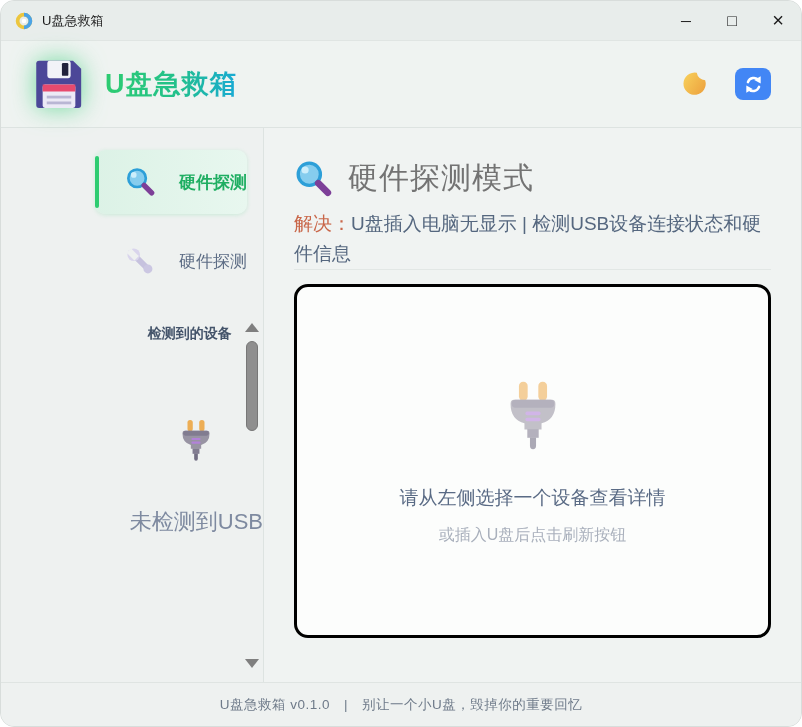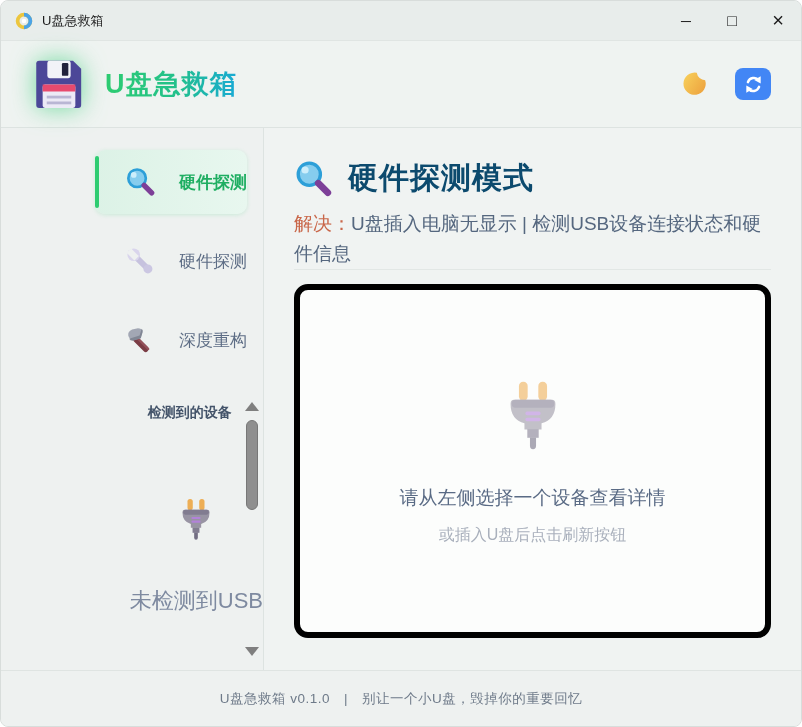--- a/index.html
+++ b/index.html
@@ -1,19 +1,19 @@
 <!DOCTYPE html>
 <html><head>
 <meta charset="utf-8">
 <style>
   * { margin:0; padding:0; box-sizing:border-box; }
   html,body { width:802px; height:727px; background:#fff; font-family:"Liberation Sans","DejaVu Sans",sans-serif; }
   .window {
     width:802px; height:727px; background:#eef1f0;
-    border-radius:8px; overflow:hidden; display:flex; flex-direction:column;
+    border-radius:14px; overflow:hidden; display:flex; flex-direction:column;
     border:1px solid #d8dddb;
   }
   
   .titlebar {
     height:40px; background:#e8edeb; display:flex; align-items:center;
     padding-left:14px; flex:0 0 auto; border-bottom:1px solid #e0e5e3;
   }
   .titlebar .app-ico { width:18px; height:18px; margin-right:9px; }
   .titlebar .t-title { font-size:13px; color:#1b1b1b; }
   .tb-controls { margin-left:auto; display:flex; height:100%; }
@@ -68,34 +68,34 @@
   .sb-scroll { position:absolute; top:8px; right:3px; bottom:8px; width:15px; }
   .sb-up, .sb-down { position:absolute; left:0; width:0; height:0; border-left:7px solid transparent; border-right:7px solid transparent; cursor:pointer; }
   .sb-up { top:6px; border-bottom:9px solid #7f7f7f; }
   .sb-down { bottom:6px; border-top:9px solid #7f7f7f; }
   .sb-thumb { position:absolute; top:24px; left:1px; width:12px; height:90px; border-radius:7px;
               background:#8f8f8f; border:1px solid #777; cursor:pointer; }
   
   .main { flex:1 1 auto; padding:30px 30px 0 30px; min-width:0; background:#f0f3f2; }
   .main-heading { display:flex; align-items:center; gap:16px; }
   .main-heading .h-ico { width:38px; height:38px; }
-  .main-title { font-size:30px; font-weight:bold; color:#0c4a6e; letter-spacing:1px; }
+  .main-title { font-size:30px; font-weight:normal; color:#737373; letter-spacing:1px; }
   .main-sub { margin-top:10px; font-size:19px; line-height:30px; color:#55677f;
               padding-bottom:0; border-bottom:1px solid #e2e7e5; }
   .sub-prefix { color:#c9674a; }
   .empty-card {
-    margin-top:14px; height:354px; background:#fcfdfc; border:6px solid #000000;
+    margin-top:14px; height:354px; background:#fcfdfc; border:3px solid #000000;
     border-radius:14px; display:flex; flex-direction:column; align-items:center; justify-content:center;
   }
   .empty-card .plug-lg { width:76px; height:76px; opacity:.5; }
   .empty-line1 { margin-top:32px; font-size:19px; color:#5a6b85; }
   .empty-line2 { margin-top:14px; font-size:16px; color:#a9b0bc; }
   
   .footer {
-    height:56px; flex:0 0 auto; border-top:1px solid #dfe4e2; background:#eef1f0;
+    height:44px; flex:0 0 auto; border-top:1px solid #dfe4e2; background:#eef1f0;
     display:flex; align-items:center; justify-content:center;
     font-size:13.5px; color:#6e7a89; letter-spacing:.5px;
   }
 </style>
 </head>
 <body>
 
 <svg width="0" height="0" style="position:absolute">
   <defs>
     <linearGradient id="moonGrad" x1="0" y1="0" x2="1" y2="1">
@@ -216,26 +216,20 @@
               <use href="#ico-magnifier"></use>
             </svg>
           <span class="n-label">硬件探测</span>
         </div>
         <div class="nav-item">
           <svg class="n-ico" viewBox="0 0 36 36">
               <use href="#ico-wrench"></use>
             </svg>
           <span class="n-label">硬件探测</span>
         </div>
-        <div class="nav-item">
-          <svg class="n-ico" viewBox="0 0 36 36">
-              <use href="#ico-hammer"></use>
-            </svg>
-          <span class="n-label">深度重构</span>
-        </div>
       </div>
       <div class="side-divider"></div>
       <div class="device-panel">
         <div class="device-heading">检测到的设备</div>
         <div class="device-empty">
           <svg class="plug-sm" viewBox="0 0 40 40">
               <use href="#ico-plug"></use>
             </svg>
           <div class="device-empty-text">未检测到USB</div>
         </div>

